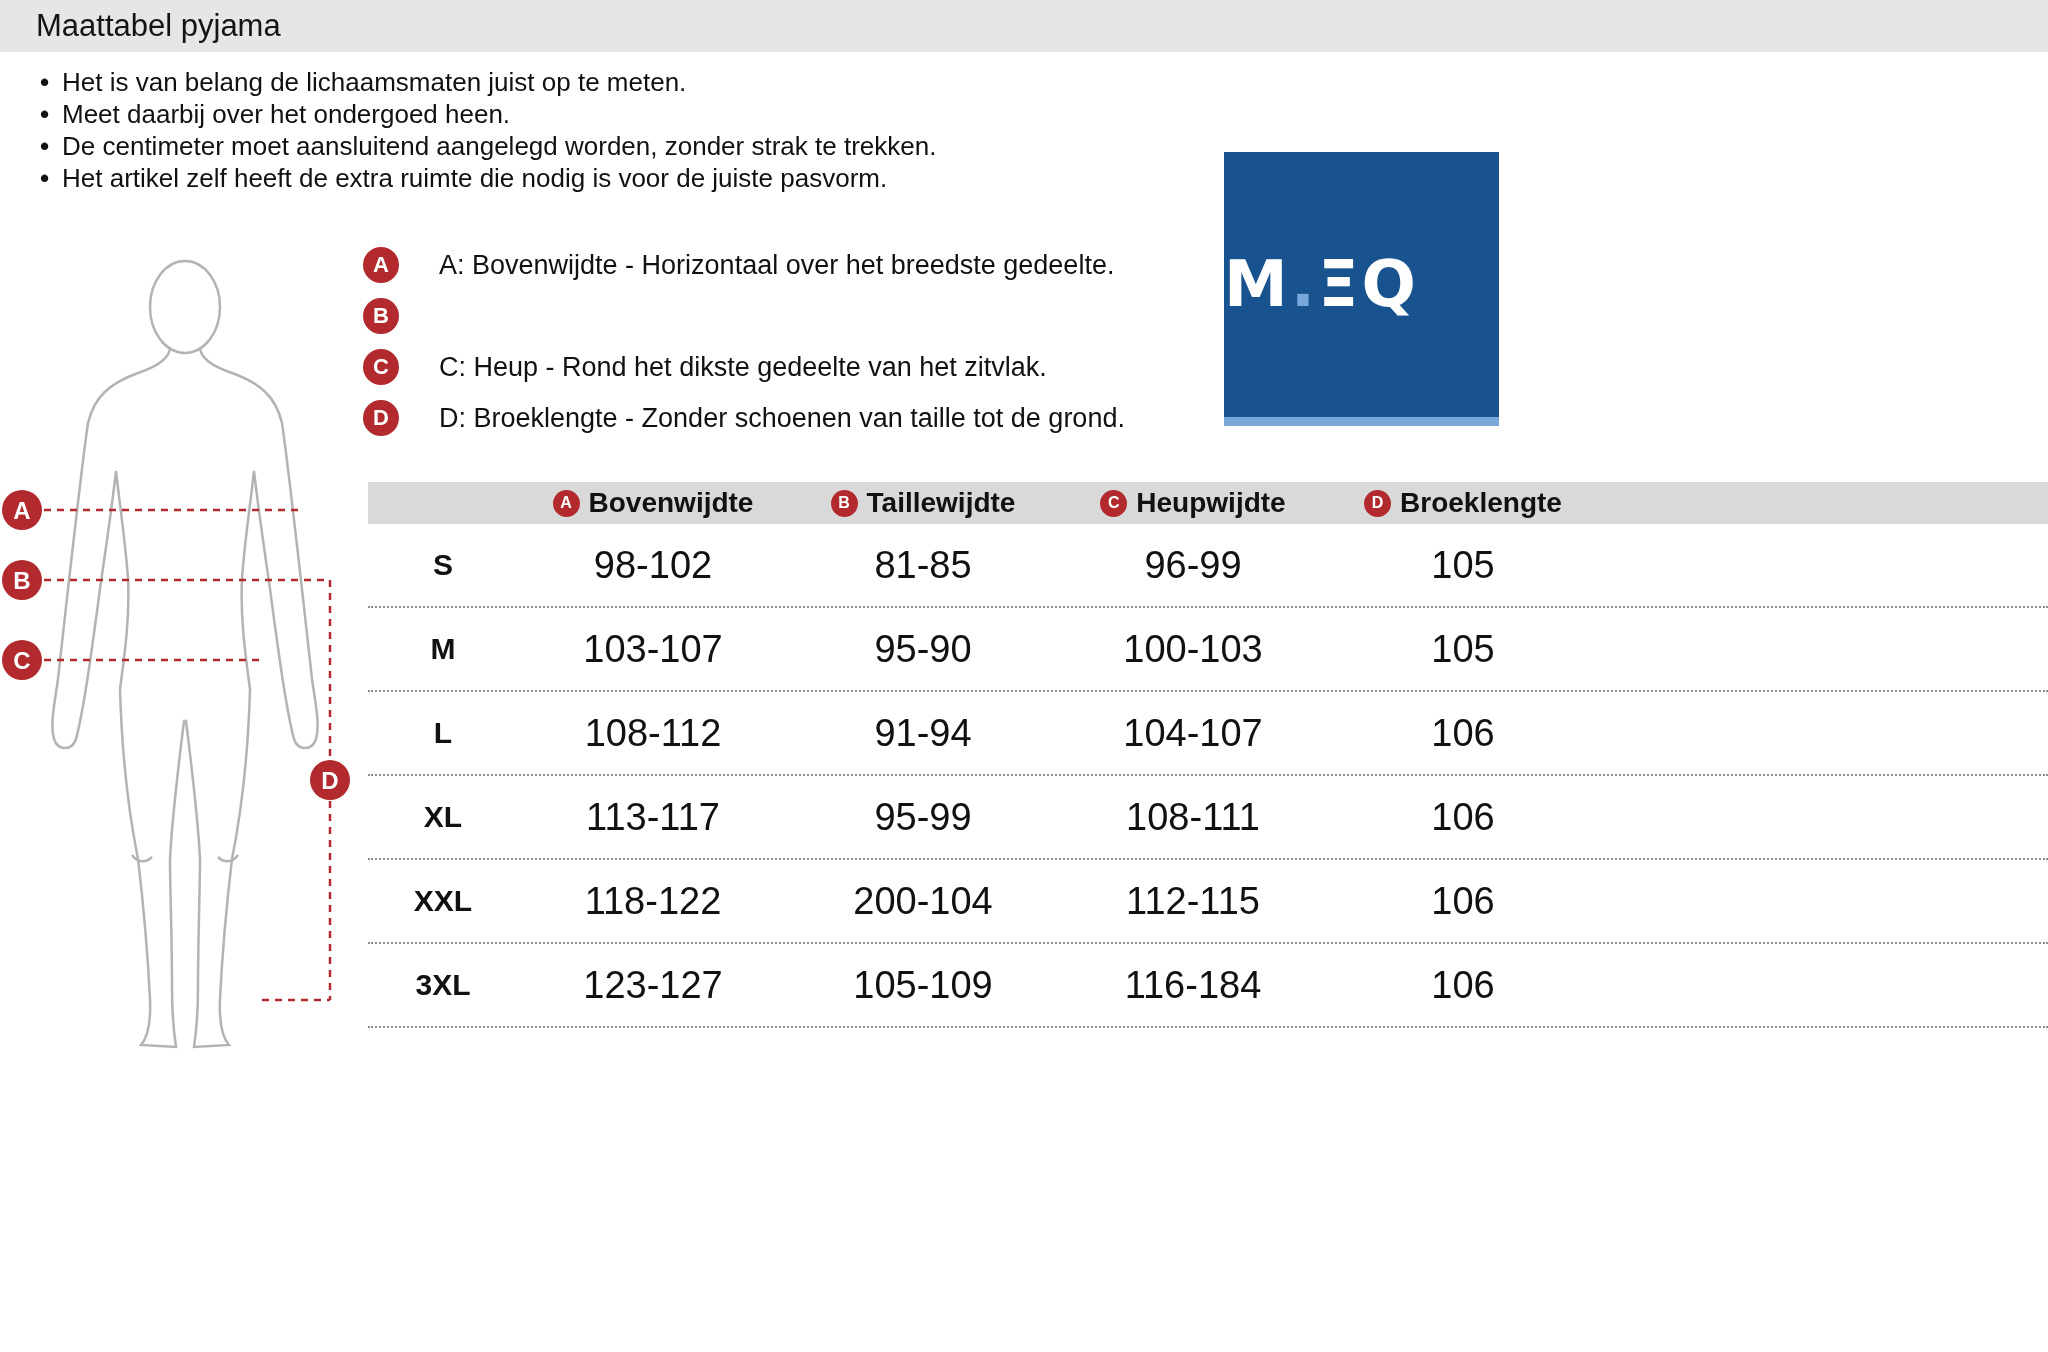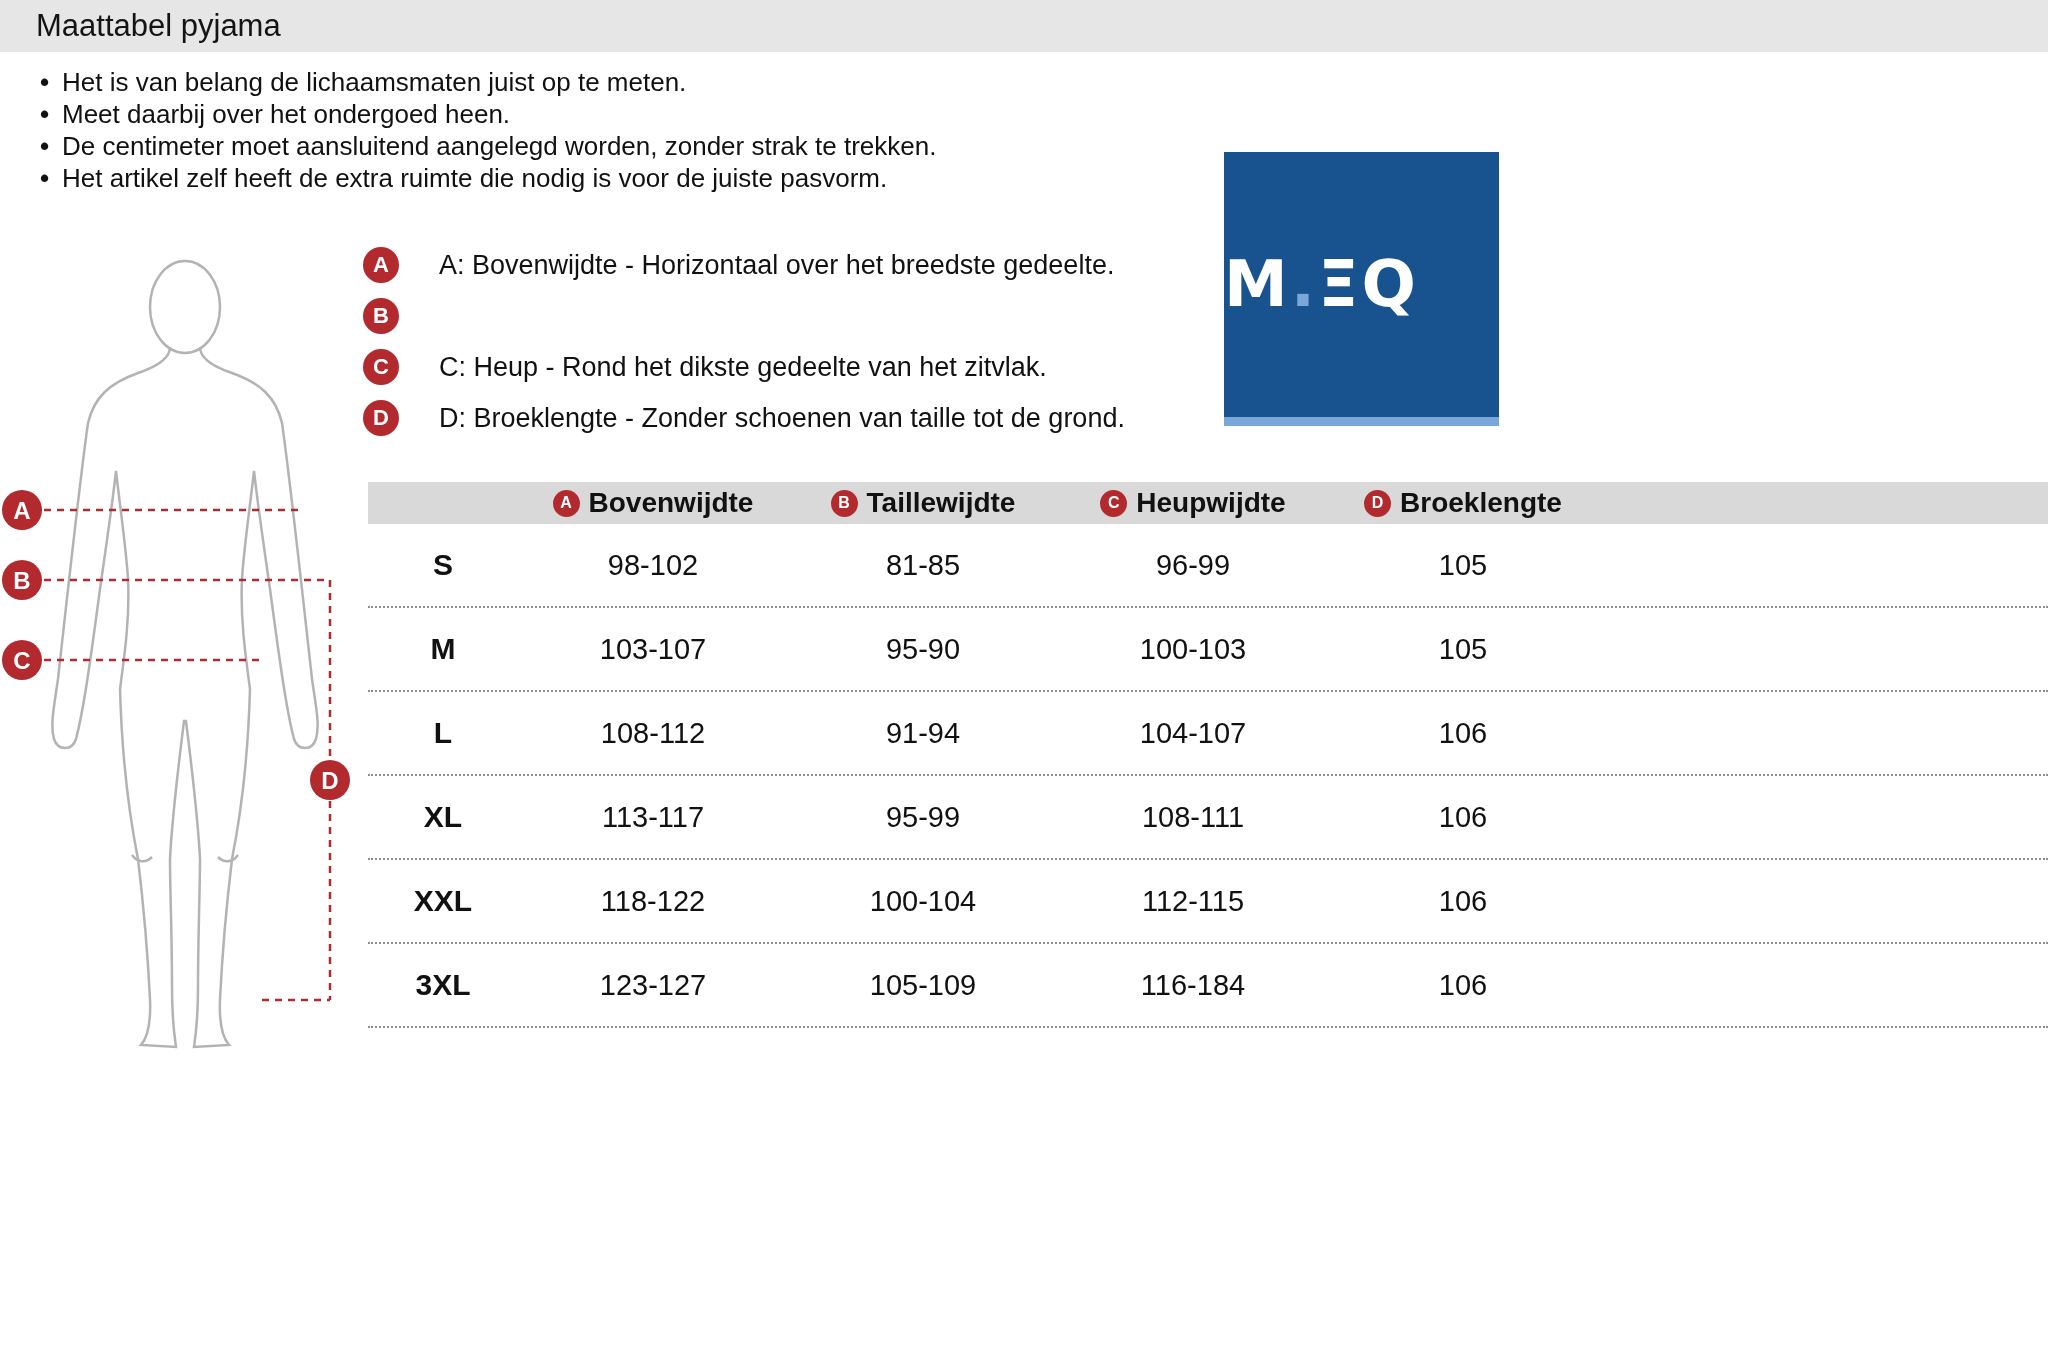--- a/index.html
+++ b/index.html
@@ -80,21 +80,21 @@
     font-weight:bold; font-size:16px;
     flex:0 0 27px;
   }
   .t-row {
     height:84px;
     display:grid;
     grid-template-columns:150px 270px 270px 270px 270px 1fr;
     align-items:center;
     border-bottom:2px dotted #8f8f8f;
   }
-  .t-row .cell { text-align:center; font-size:29px; color:#111111; }
+  .t-row .cell { text-align:center; font-size:38px; color:#111111; }
   .t-row .size-cell { font-weight:bold; font-size:30px; }
 </style>
 </head>
 <body>
 
 <div class="title-band">
   <span>Maattabel pyjama</span>
 </div>
 
 <div class="bullets">
@@ -255,21 +255,21 @@
     <div class="cell">113-117</div>
     <div class="cell">95-99</div>
     <div class="cell">108-111</div>
     <div class="cell">106</div>
     <div class="cell"></div>
   </div>
 
   <div class="t-row">
     <div class="cell size-cell">XXL</div>
     <div class="cell">118-122</div>
-    <div class="cell">100-104</div>
+    <div class="cell">200-104</div>
     <div class="cell">112-115</div>
     <div class="cell">106</div>
     <div class="cell"></div>
   </div>
 
   <div class="t-row">
     <div class="cell size-cell">3XL</div>
     <div class="cell">123-127</div>
     <div class="cell">105-109</div>
     <div class="cell">116-184</div>

